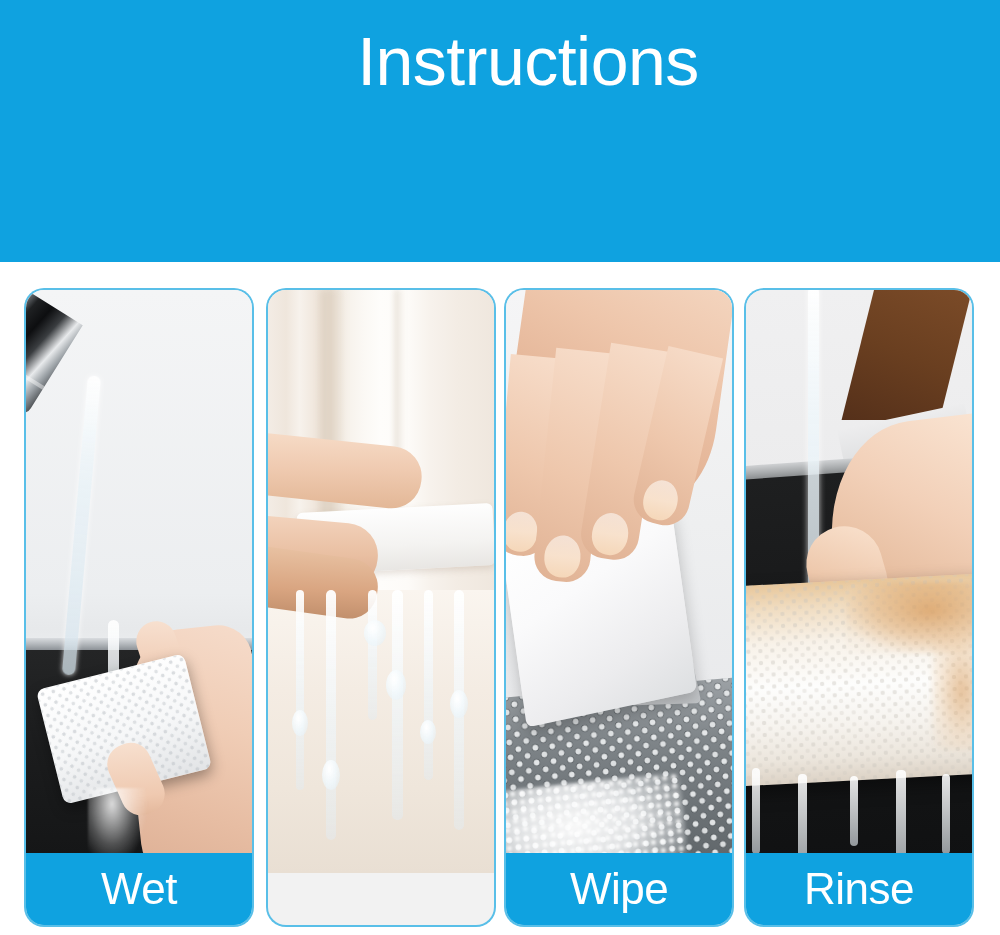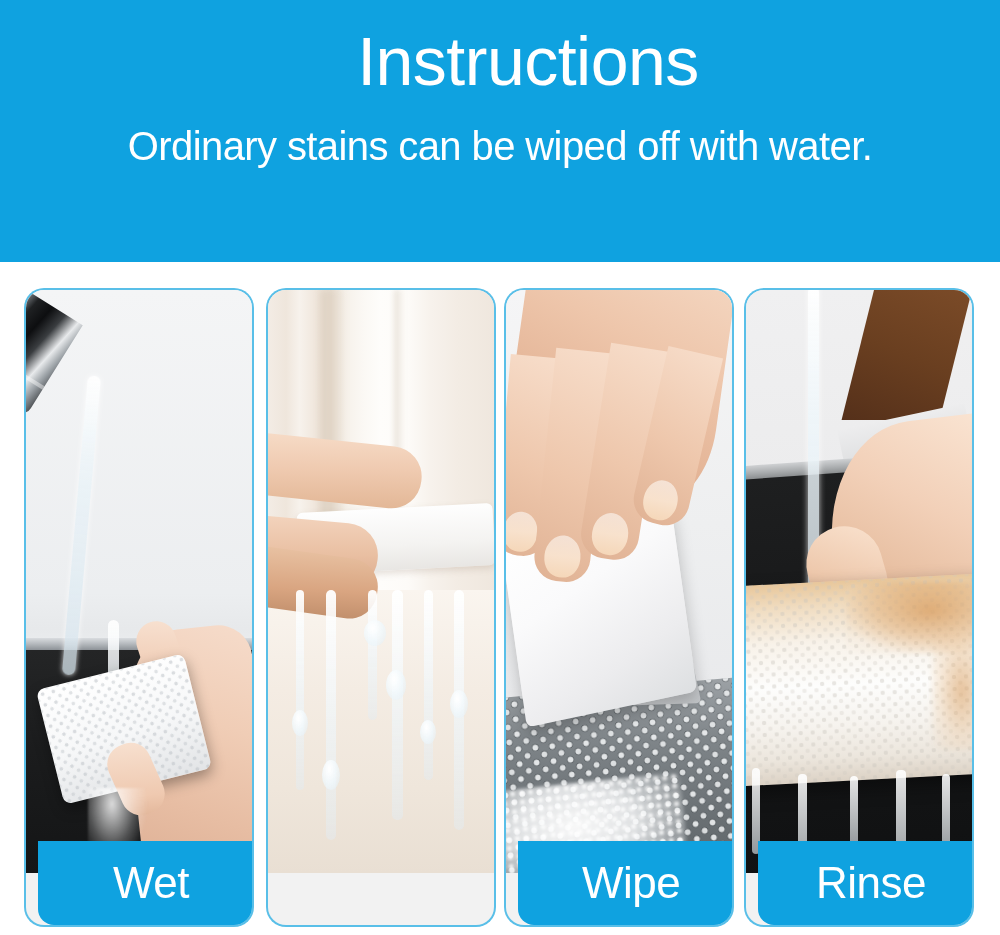--- a/index.html
+++ b/index.html
@@ -90,24 +90,24 @@
   .photo {
     position: absolute;
     left: 0; top: 0;
     width: 226px;
     height: 583px;
     overflow: hidden;
   }
 
   .label-band {
     position: absolute;
-    left: 12px;
+    left: 0;
     bottom: 0;
     width: 226px;
-    height: 84px;
+    height: 72px;
     background: #0FA2E0;
     border-bottom-left-radius: 16px;
     border-bottom-right-radius: 16px;
     display: flex;
     align-items: center;
     justify-content: center;
   }
   .label-text {
     color: #ffffff;
     font-size: 44px;
@@ -429,21 +429,20 @@
     background: linear-gradient(180deg, rgba(255,255,255,0.9) 0%, rgba(235,243,248,0.6) 100%);
     border-radius: 4px;
     filter: blur(0.5px);
   }
 </style>
 </head>
 <body>
 
 <div class="header">
   <div class="header-title">Instructions</div>
-  <div class="header-line1">Ordinary stains can be wiped off with water.</div>
 </div>
 
 <div class="panels">
 
   <div class="panel p1">
     <div class="photo">
       <div class="p1-bg"></div>
       <div class="p1-counter-edge"></div>
       <div class="p1-sink"></div>
       <div class="p1-faucet">

